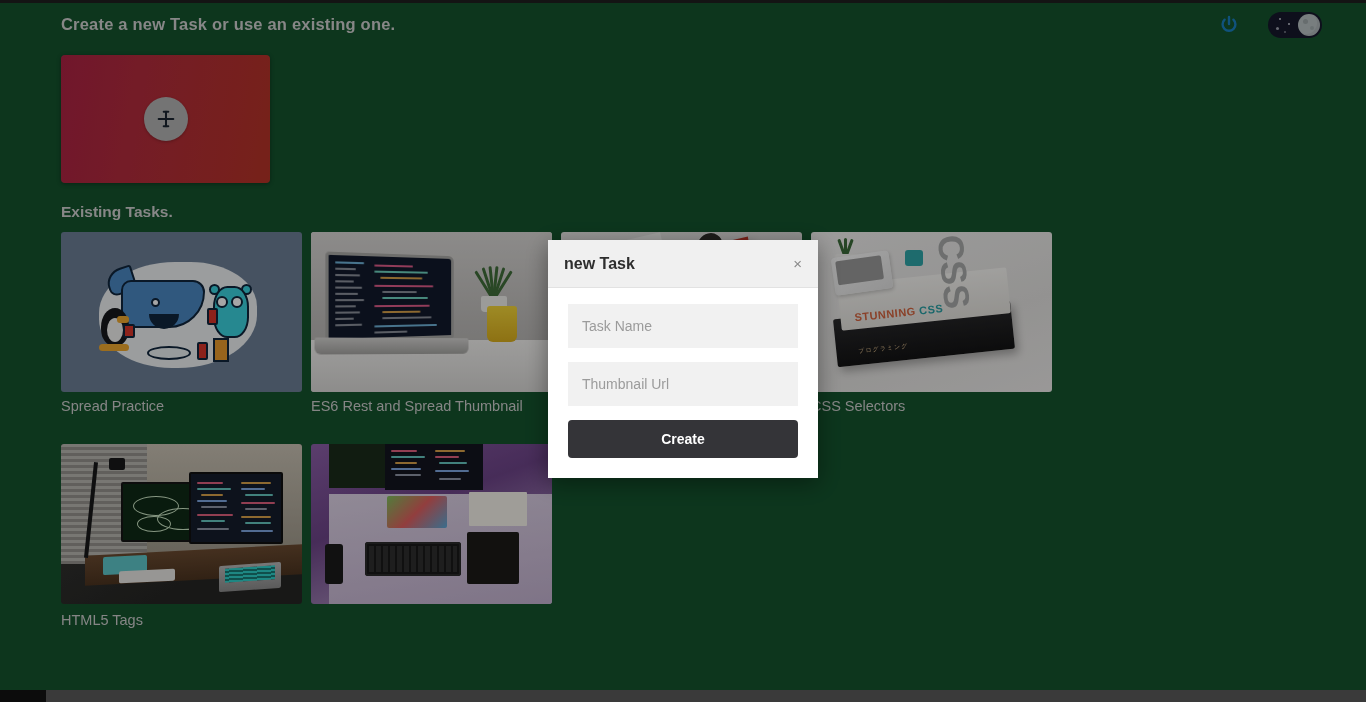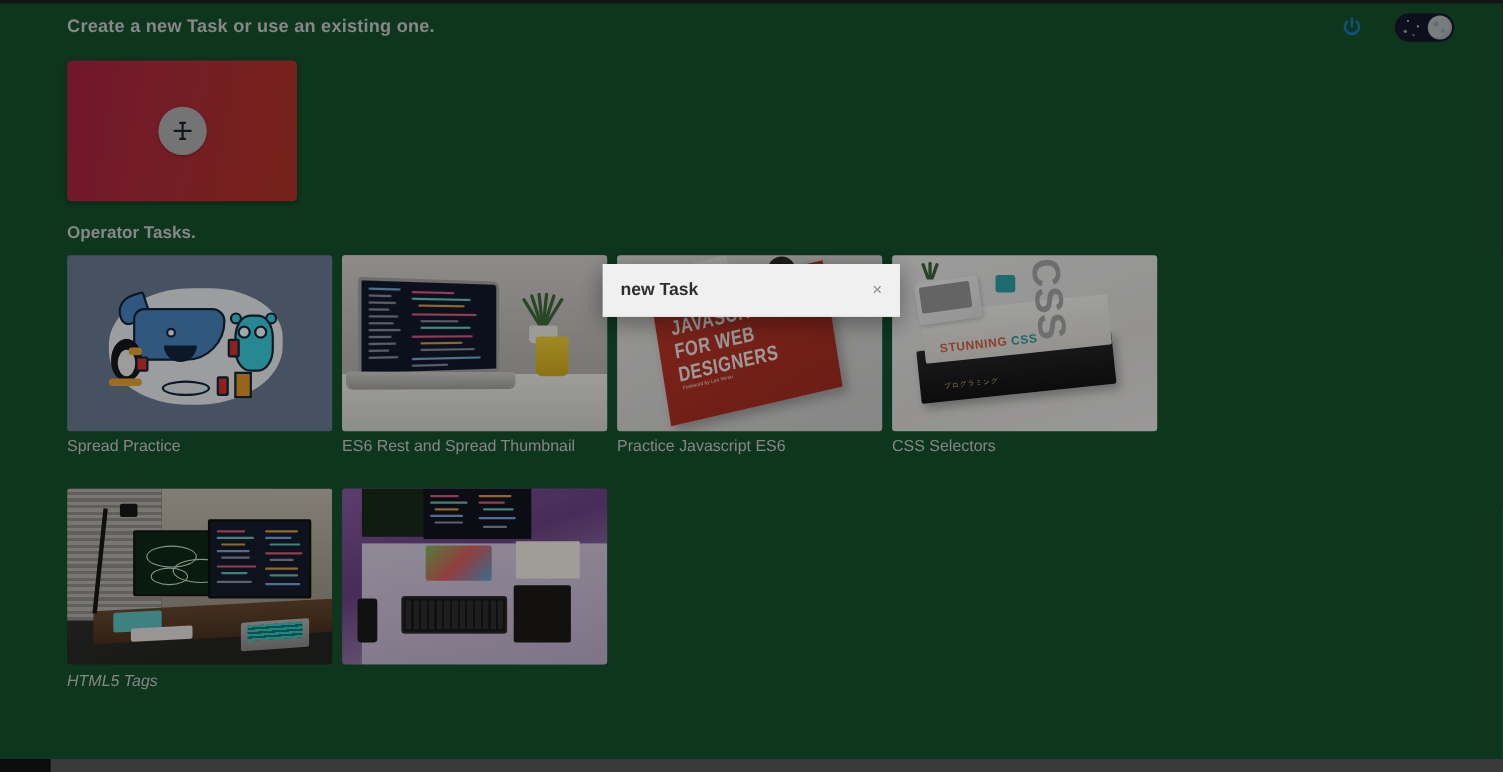--- a/index.html
+++ b/index.html
@@ -635,21 +635,21 @@
     <div class="plus-circle">
       <svg width="22" height="22" viewBox="0 0 24 24" stroke="#1b2430" stroke-width="2.2" stroke-linecap="round" fill="none">
         <path d="M12 4 V 20"></path>
         <path d="M4 12 H 20"></path>
         <path d="M9.5 4 H 14.5"></path>
         <path d="M9.5 20 H 14.5"></path>
       </svg>
     </div>
   </div>
 
-  <div class="section-title">Operator Tasks.</div>
+  <div class="section-title">Existing Tasks.</div>
 
   <div class="grid">
 
     <div class="row">
 
       <div class="task">
         <div class="thumb art-docker">
           <div class="blob"></div>
           <div class="whale-tail"></div>
           <div class="whale"></div>
@@ -747,21 +747,21 @@
               <span>STUNNING </span><b>CSS</b>
             </div>
           </div>
           <div class="phone"></div>
         </div>
         <div class="task-label">CSS Selectors</div>
       </div>
 
     </div>
 
-    <div class="row task-row2" style="margin-top:30px;font-style:italic;">
+    <div class="row task-row2" style="margin-top:30px;">
 
       <div class="task">
         <div class="thumb art-desk">
           <div class="blinds"></div>
           <div class="wall2"></div>
           <div class="mon-l">
             <div class="stream" style="left:10px;top:12px;width:46px;height:20px;"></div>
             <div class="stream" style="left:34px;top:24px;width:52px;height:22px;"></div>
             <div class="stream" style="left:14px;top:32px;width:34px;height:16px;"></div>
           </div>
@@ -820,19 +820,24 @@
     </div>
   </div>
 
   <div class="modal-overlay"></div>
 
   <div class="modal">
     <div class="modal-header">
       <div class="modal-title">new Task</div>
       <button class="modal-close">×</button>
     </div>
+    <div class="modal-body">
+      <input class="field" type="text" placeholder="Task Name" style="">
+      <input class="field" type="text" placeholder="Thumbnail Url" style="">
+      <button class="create-btn">Create</button>
+    </div>
   </div>
 
   <div class="hscroll">
     <div class="hscroll-thumb"></div>
   </div>
 
 </div>
 
 </body></html>

